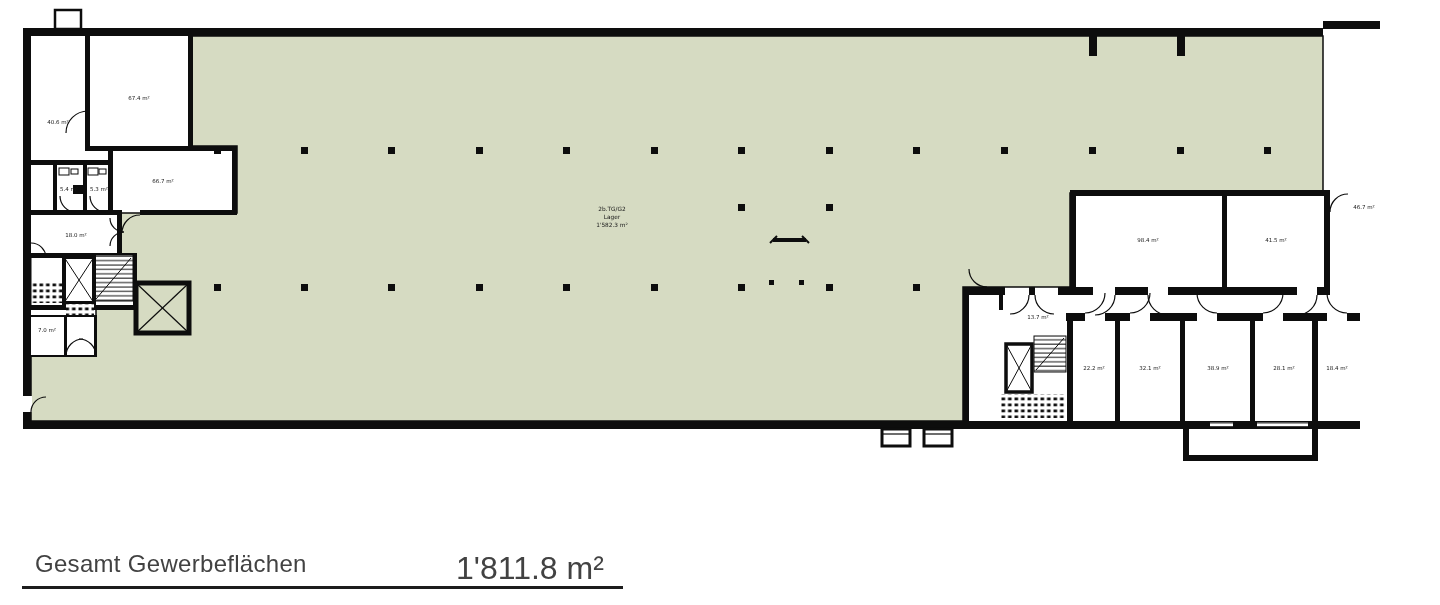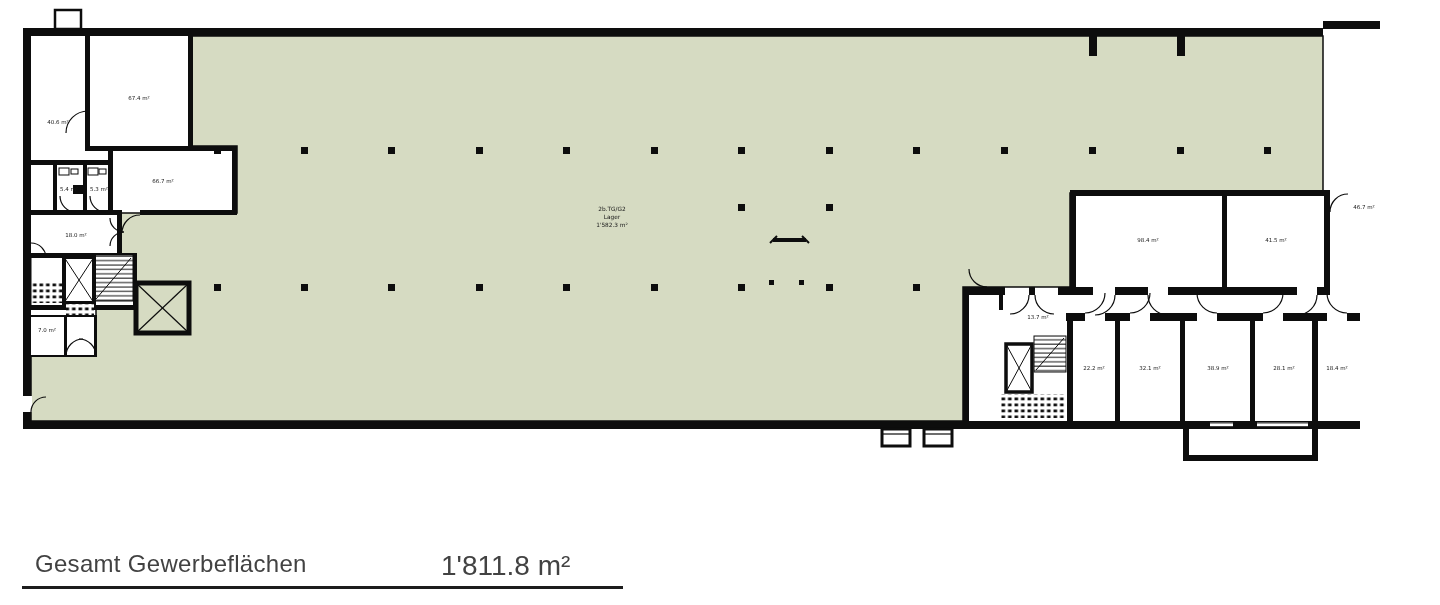--- a/index.html
+++ b/index.html
@@ -3,21 +3,21 @@
 <meta charset="utf-8">
 <style>
   html,body{margin:0;padding:0;background:#ffffff;}
   #canvas{position:relative;width:1440px;height:605px;background:#ffffff;overflow:hidden;
           font-family:"Liberation Sans", sans-serif;}
   #plan-svg{position:absolute;left:0;top:0;}
   .tiny{font-family:"DejaVu Sans", sans-serif;font-size:5.5px;fill:#1a1a1a;text-anchor:middle;}
   .hallline{font-family:"DejaVu Sans", sans-serif;font-size:5.8px;fill:#1a1a1a;text-anchor:middle;}
   #legend{position:absolute;left:0;top:546px;width:1316px;height:59px;}
   #legend .label{position:absolute;left:35px;top:4px;font-size:24px;color:#424242;letter-spacing:.3px;}
-  #legend .value{position:absolute;left:441px;top:4px;font-size:28px;color:#424242;}
+  #legend .value{position:absolute;left:456px;top:4px;font-size:32px;color:#424242;}
   #legend .rule{position:absolute;left:22px;top:40px;width:601px;height:2.5px;background:#1d1d1d;}
 </style>
 </head>
 <body>
 
 <div id="canvas">
 
 <svg id="plan-svg" width="1440" height="500" viewBox="0 0 1440 500">
 
   <defs>

